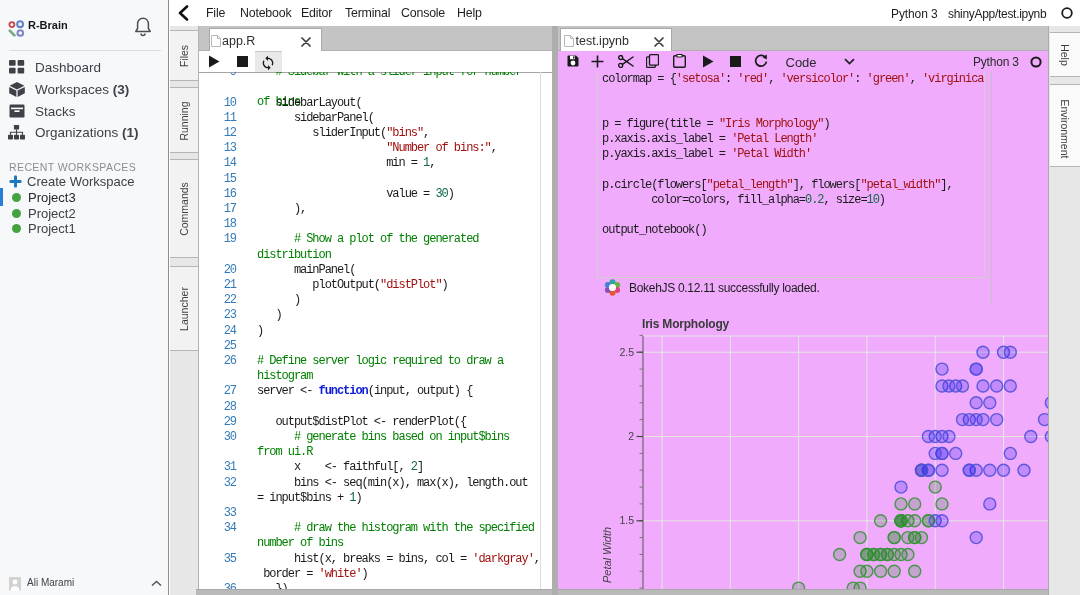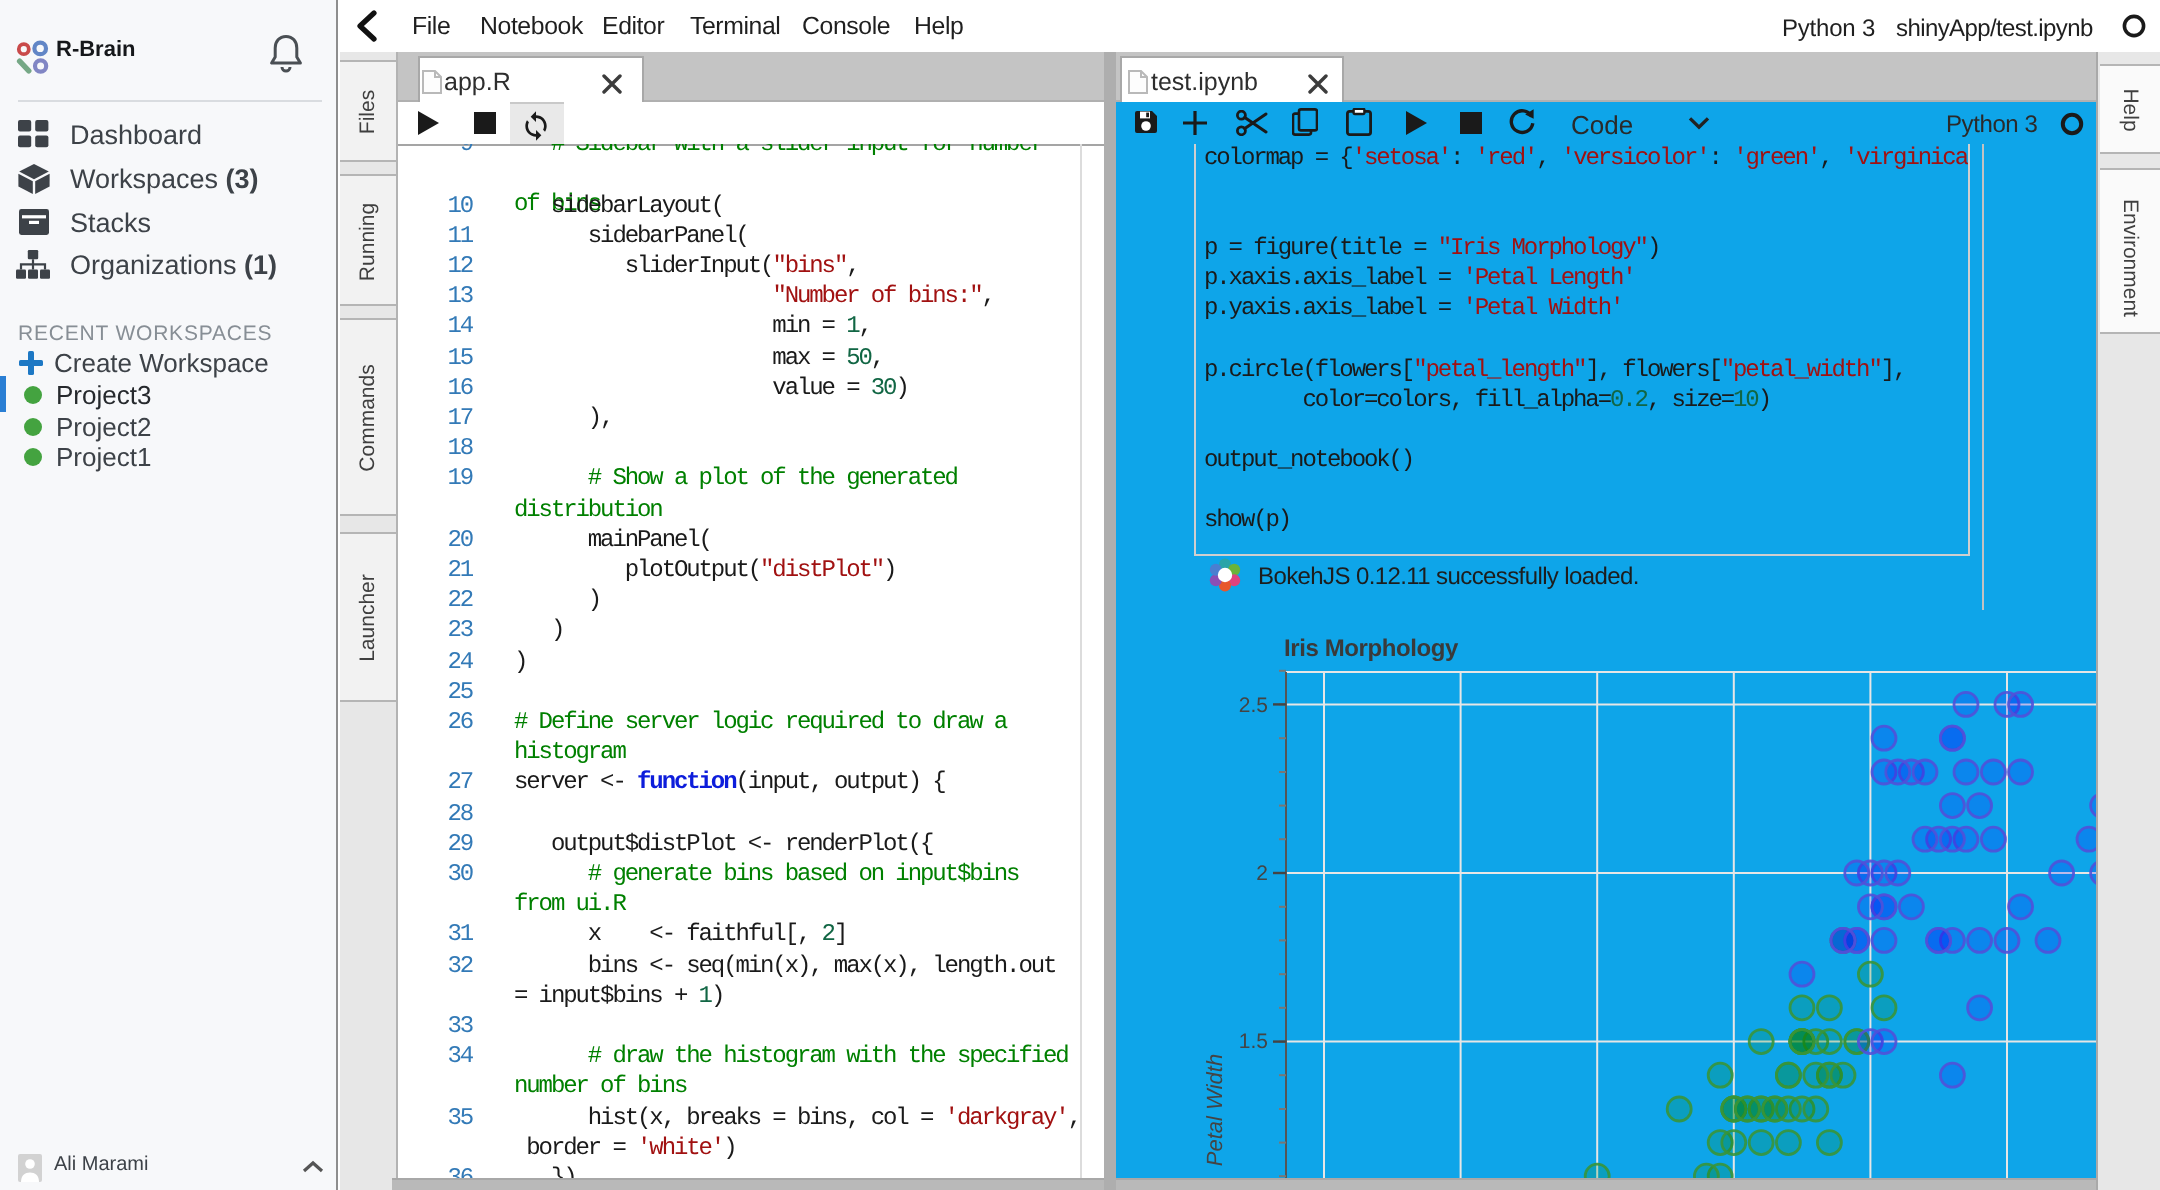--- a/index.html
+++ b/index.html
@@ -192,21 +192,20 @@
 <div class="cd" style="top:23.5px;left:61px">   sidebarLayout(</div>
 <div class="ln" style="top:38.7px">11</div>
 <div class="cd" style="top:38.7px;left:61px">      sidebarPanel(</div>
 <div class="ln" style="top:53.9px">12</div>
 <div class="cd" style="top:53.9px;left:61px">         sliderInput(<i style="color:#a11111">"bins"</i>,</div>
 <div class="ln" style="top:69.1px">13</div>
 <div class="cd" style="top:69.1px;left:61px">                     <i style="color:#a11111">"Number of bins:"</i>,</div>
 <div class="ln" style="top:84.3px">14</div>
 <div class="cd" style="top:84.3px;left:61px">                     min = <i style="color:#116644">1</i>,</div>
 <div class="ln" style="top:99.5px">15</div>
-<div class="cd" style="top:99.5px;left:61px">                     max = <i style="color:#116644">50</i>,</div>
 <div class="ln" style="top:114.7px">16</div>
 <div class="cd" style="top:114.7px;left:61px">                     value = <i style="color:#116644">30</i>)</div>
 <div class="ln" style="top:129.9px">17</div>
 <div class="cd" style="top:129.9px;left:61px">      ),</div>
 <div class="ln" style="top:145.1px">18</div>
 <div class="ln" style="top:160.3px">19</div>
 <div class="cd" style="top:160.3px;left:61px"><i style="color:#008000">      # Show a plot of the generated</i></div>
 <div class="cd" style="top:175.5px;left:61px"><i style="color:#008000">distribution</i></div>
 <div class="ln" style="top:190.7px">20</div>
 <div class="cd" style="top:190.7px;left:61px">      mainPanel(</div>
@@ -241,21 +240,21 @@
 <div class="cd" style="top:464.3px;left:61px"><i style="color:#008000">number of bins</i></div>
 <div class="ln" style="top:479.5px">35</div>
 <div class="cd" style="top:479.5px;left:61px">      hist(x, breaks = bins, col = <i style="color:#a11111">'darkgray'</i>,</div>
 <div class="cd" style="top:494.7px;left:61px"> border = <i style="color:#a11111">'white'</i>)</div>
 <div class="ln" style="top:509.9px">36</div>
 <div class="cd" style="top:509.9px;left:61px">   })</div>
 </div>
 
 <div class="abs" style="left:552px;top:26px;width:5.5px;height:569px;background:#aeaeae;z-index:6"></div>
 
-<div class="abs" style="left:557.5px;top:26px;width:490.5px;height:569px;background:#0ea5e9">
+<div class="abs" style="left:557.5px;top:26px;width:490.5px;height:569px;background:#f0abfc">
 
   <div class="abs" style="left:0;top:0;width:490.5px;height:25px;background:#c4c4c4;border-bottom:1px solid #b0b0b0"></div>
   <div class="abs" style="left:2.5px;top:2px;width:112px;height:23px;background:#fff;border:1px solid #a8a8a8;border-bottom:none"></div>
   <div class="abs" style="left:6px;top:9px">
       <svg width="10" height="12" viewBox="0 0 10 12">
         <path d="M0.5 0.5 L6.5 0.5 L9.5 3.5 L9.5 11.5 L0.5 11.5 Z" fill="#fdfdfd" stroke="#b9b9b9" stroke-width="1"></path>
         <path d="M6.5 0.5 L6.5 3.5 L9.5 3.5" fill="none" stroke="#b9b9b9" stroke-width="1"></path>
       </svg>
     </div>
   <div class="abs" style="left:18px;top:8px;font-size:12.5px;color:#2e2e2e">test.ipynb</div>
@@ -331,21 +330,20 @@
 <div class="abs" style="left:990.5px;top:72px;width:1.5px;height:233px;background:#c2c2c2"></div>
 
 <div id="nb" class="abs" style="left:0;top:0;width:1080px;height:595px">
 <div class="cd" style="top:71.8px;left:602px;width:382px;overflow:hidden">colormap = {<i style="color:#a11111">'setosa'</i>: <i style="color:#a11111">'red'</i>, <i style="color:#a11111">'versicolor'</i>: <i style="color:#a11111">'green'</i>, <i style="color:#a11111">'virginica'</i>: }</div>
 <div class="cd" style="top:117.1px;left:602px;width:382px;overflow:hidden">p = figure(title = <i style="color:#a11111">"Iris Morphology"</i>)</div>
 <div class="cd" style="top:132.2px;left:602px;width:382px;overflow:hidden">p.xaxis.axis_label = <i style="color:#a11111">'Petal Length'</i></div>
 <div class="cd" style="top:147.3px;left:602px;width:382px;overflow:hidden">p.yaxis.axis_label = <i style="color:#a11111">'Petal Width'</i></div>
 <div class="cd" style="top:177.5px;left:602px;width:382px;overflow:hidden">p.circle(flowers[<i style="color:#a11111">"petal_length"</i>], flowers[<i style="color:#a11111">"petal_width"</i>],</div>
 <div class="cd" style="top:192.6px;left:602px;width:382px;overflow:hidden">        color=colors, fill_alpha=<i style="color:#116644">0.2</i>, size=<i style="color:#116644">10</i>)</div>
 <div class="cd" style="top:222.8px;left:602px;width:382px;overflow:hidden">output_notebook()</div>
-<div class="cd" style="top:253.0px;left:602px;width:382px;overflow:hidden">show(p)</div>
 </div>
 
 <div class="abs" style="left:604px;top:279px">
     <svg width="17" height="17" viewBox="0 0 17 17">
 <g>
 <circle cx="8.5" cy="3.2" r="3.0" fill="#2aa4a8"></circle>
 <circle cx="13.1" cy="5.9" r="3.0" fill="#6ab33a"></circle>
 <circle cx="13.1" cy="11.1" r="3.0" fill="#e0427d"></circle>
 <circle cx="8.5" cy="13.8" r="3.0" fill="#e8562c"></circle>
 <circle cx="3.9" cy="11.1" r="3.0" fill="#8a4fb5"></circle>

